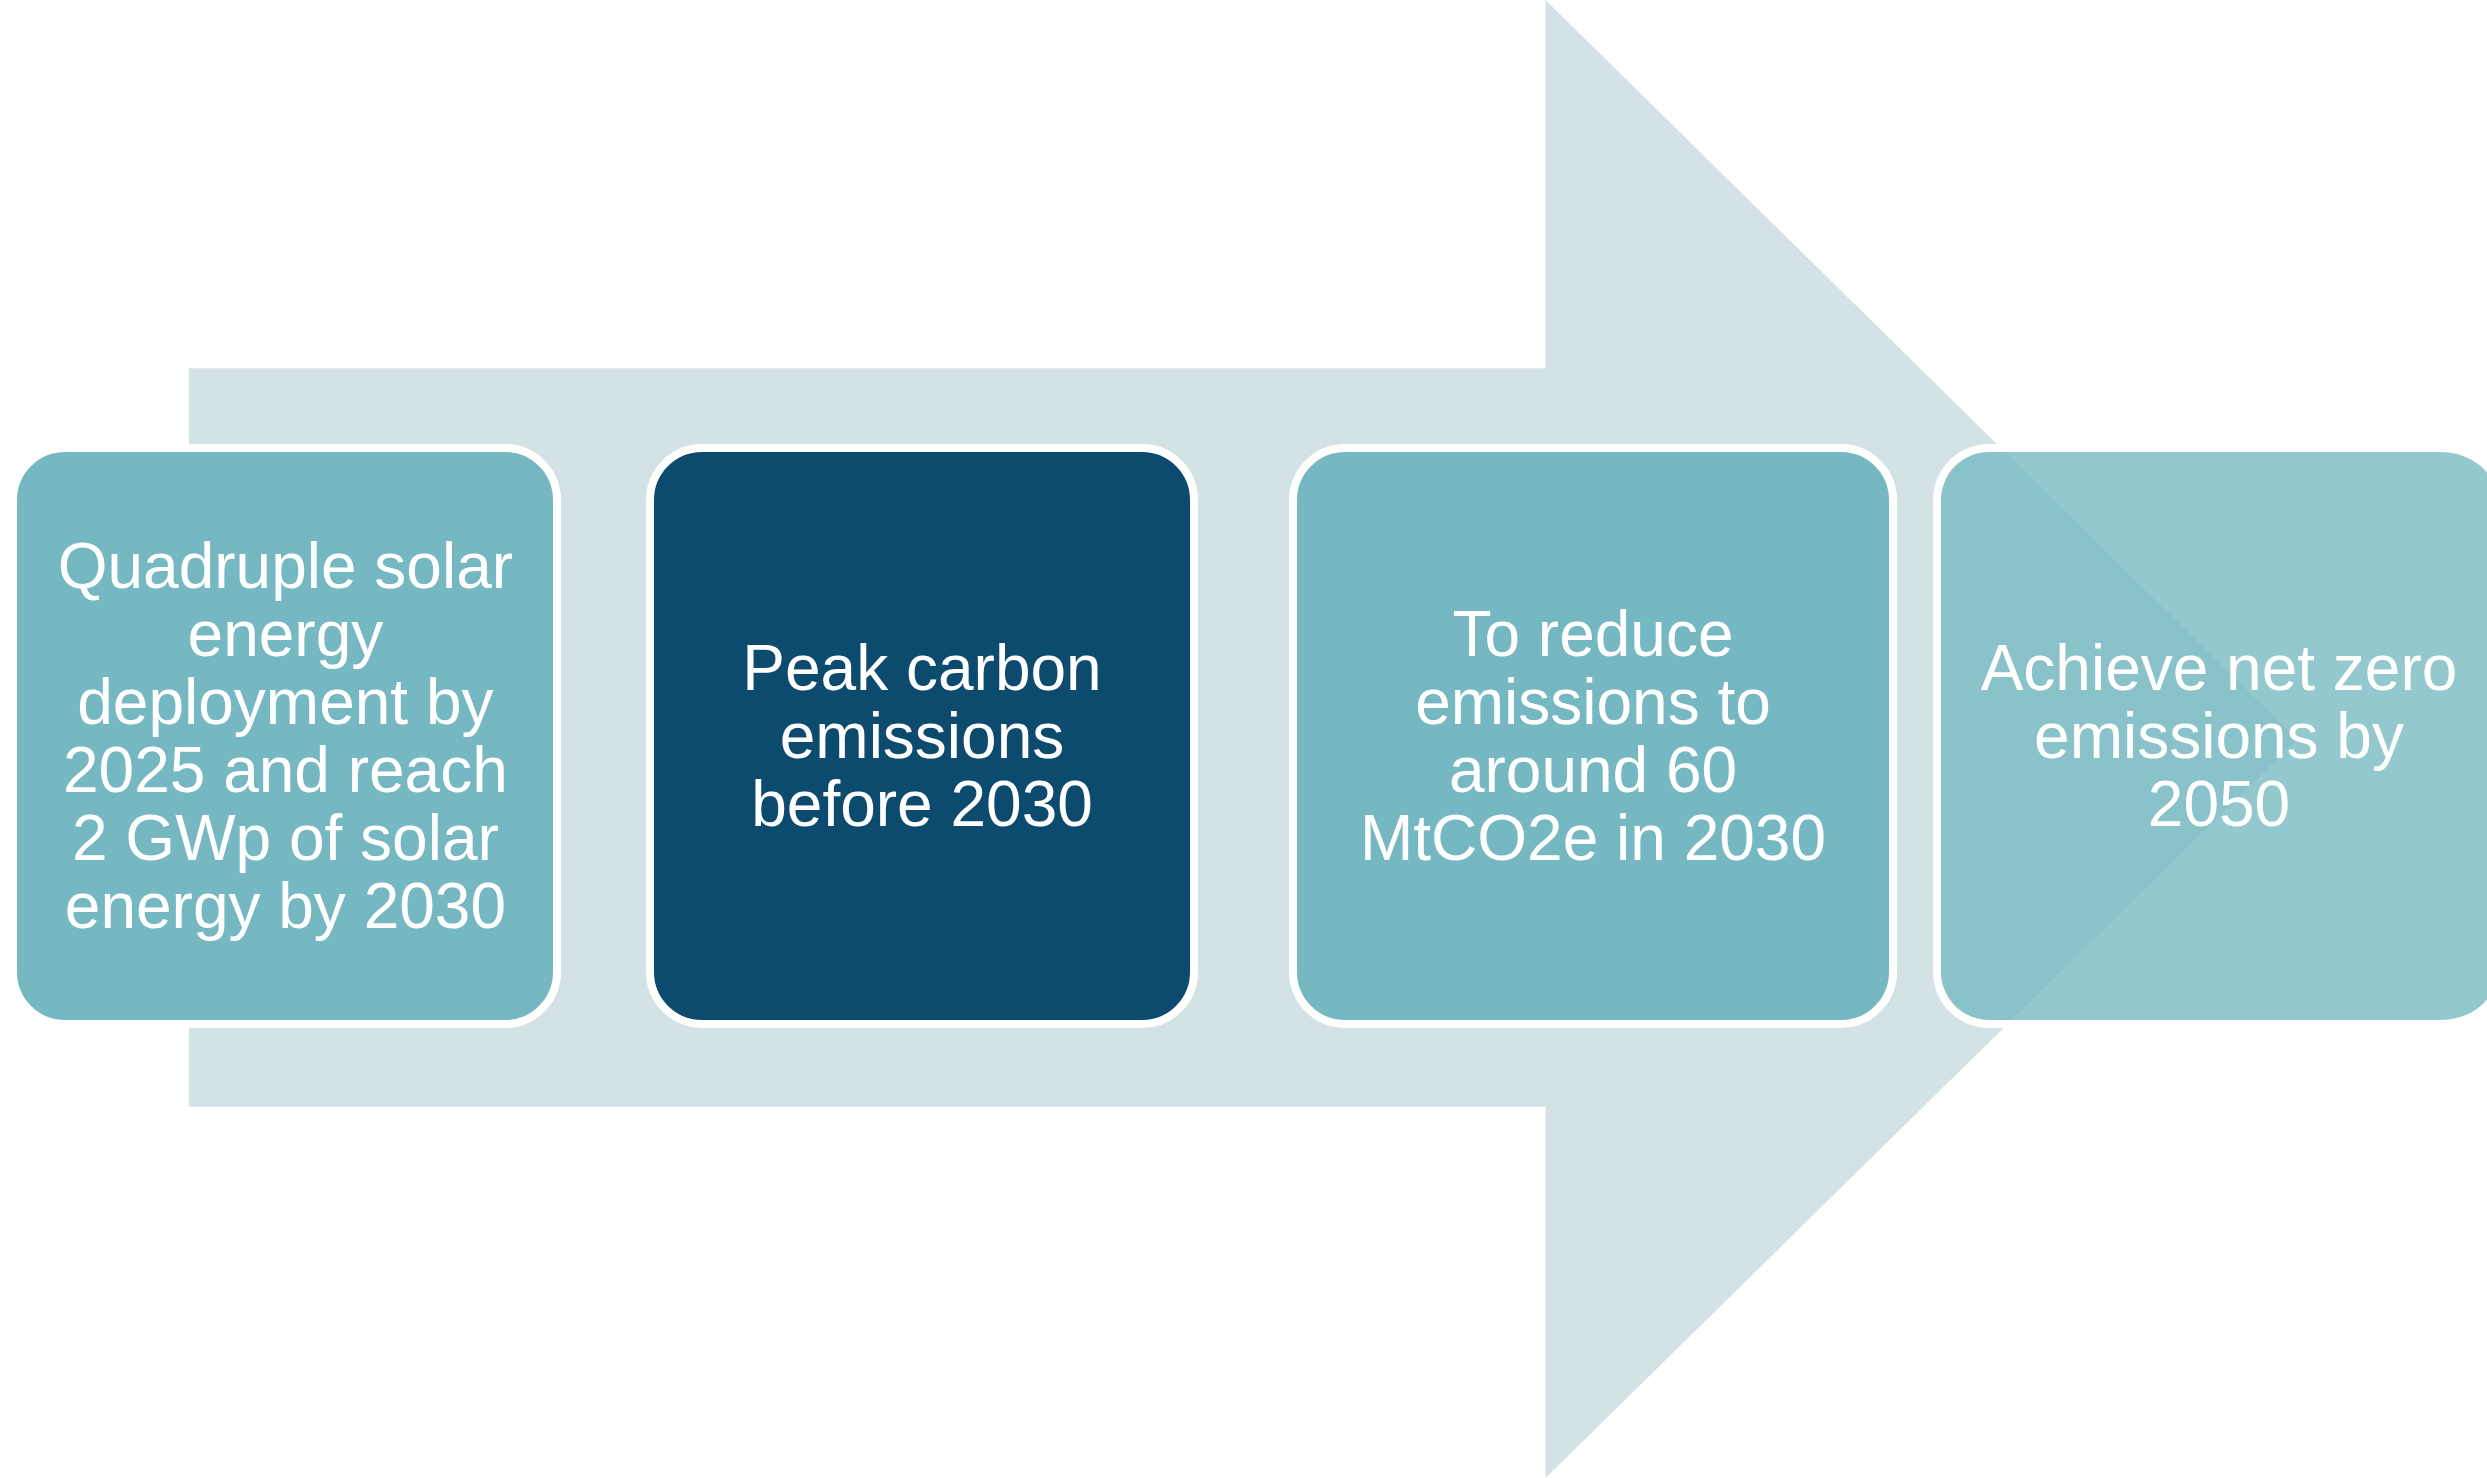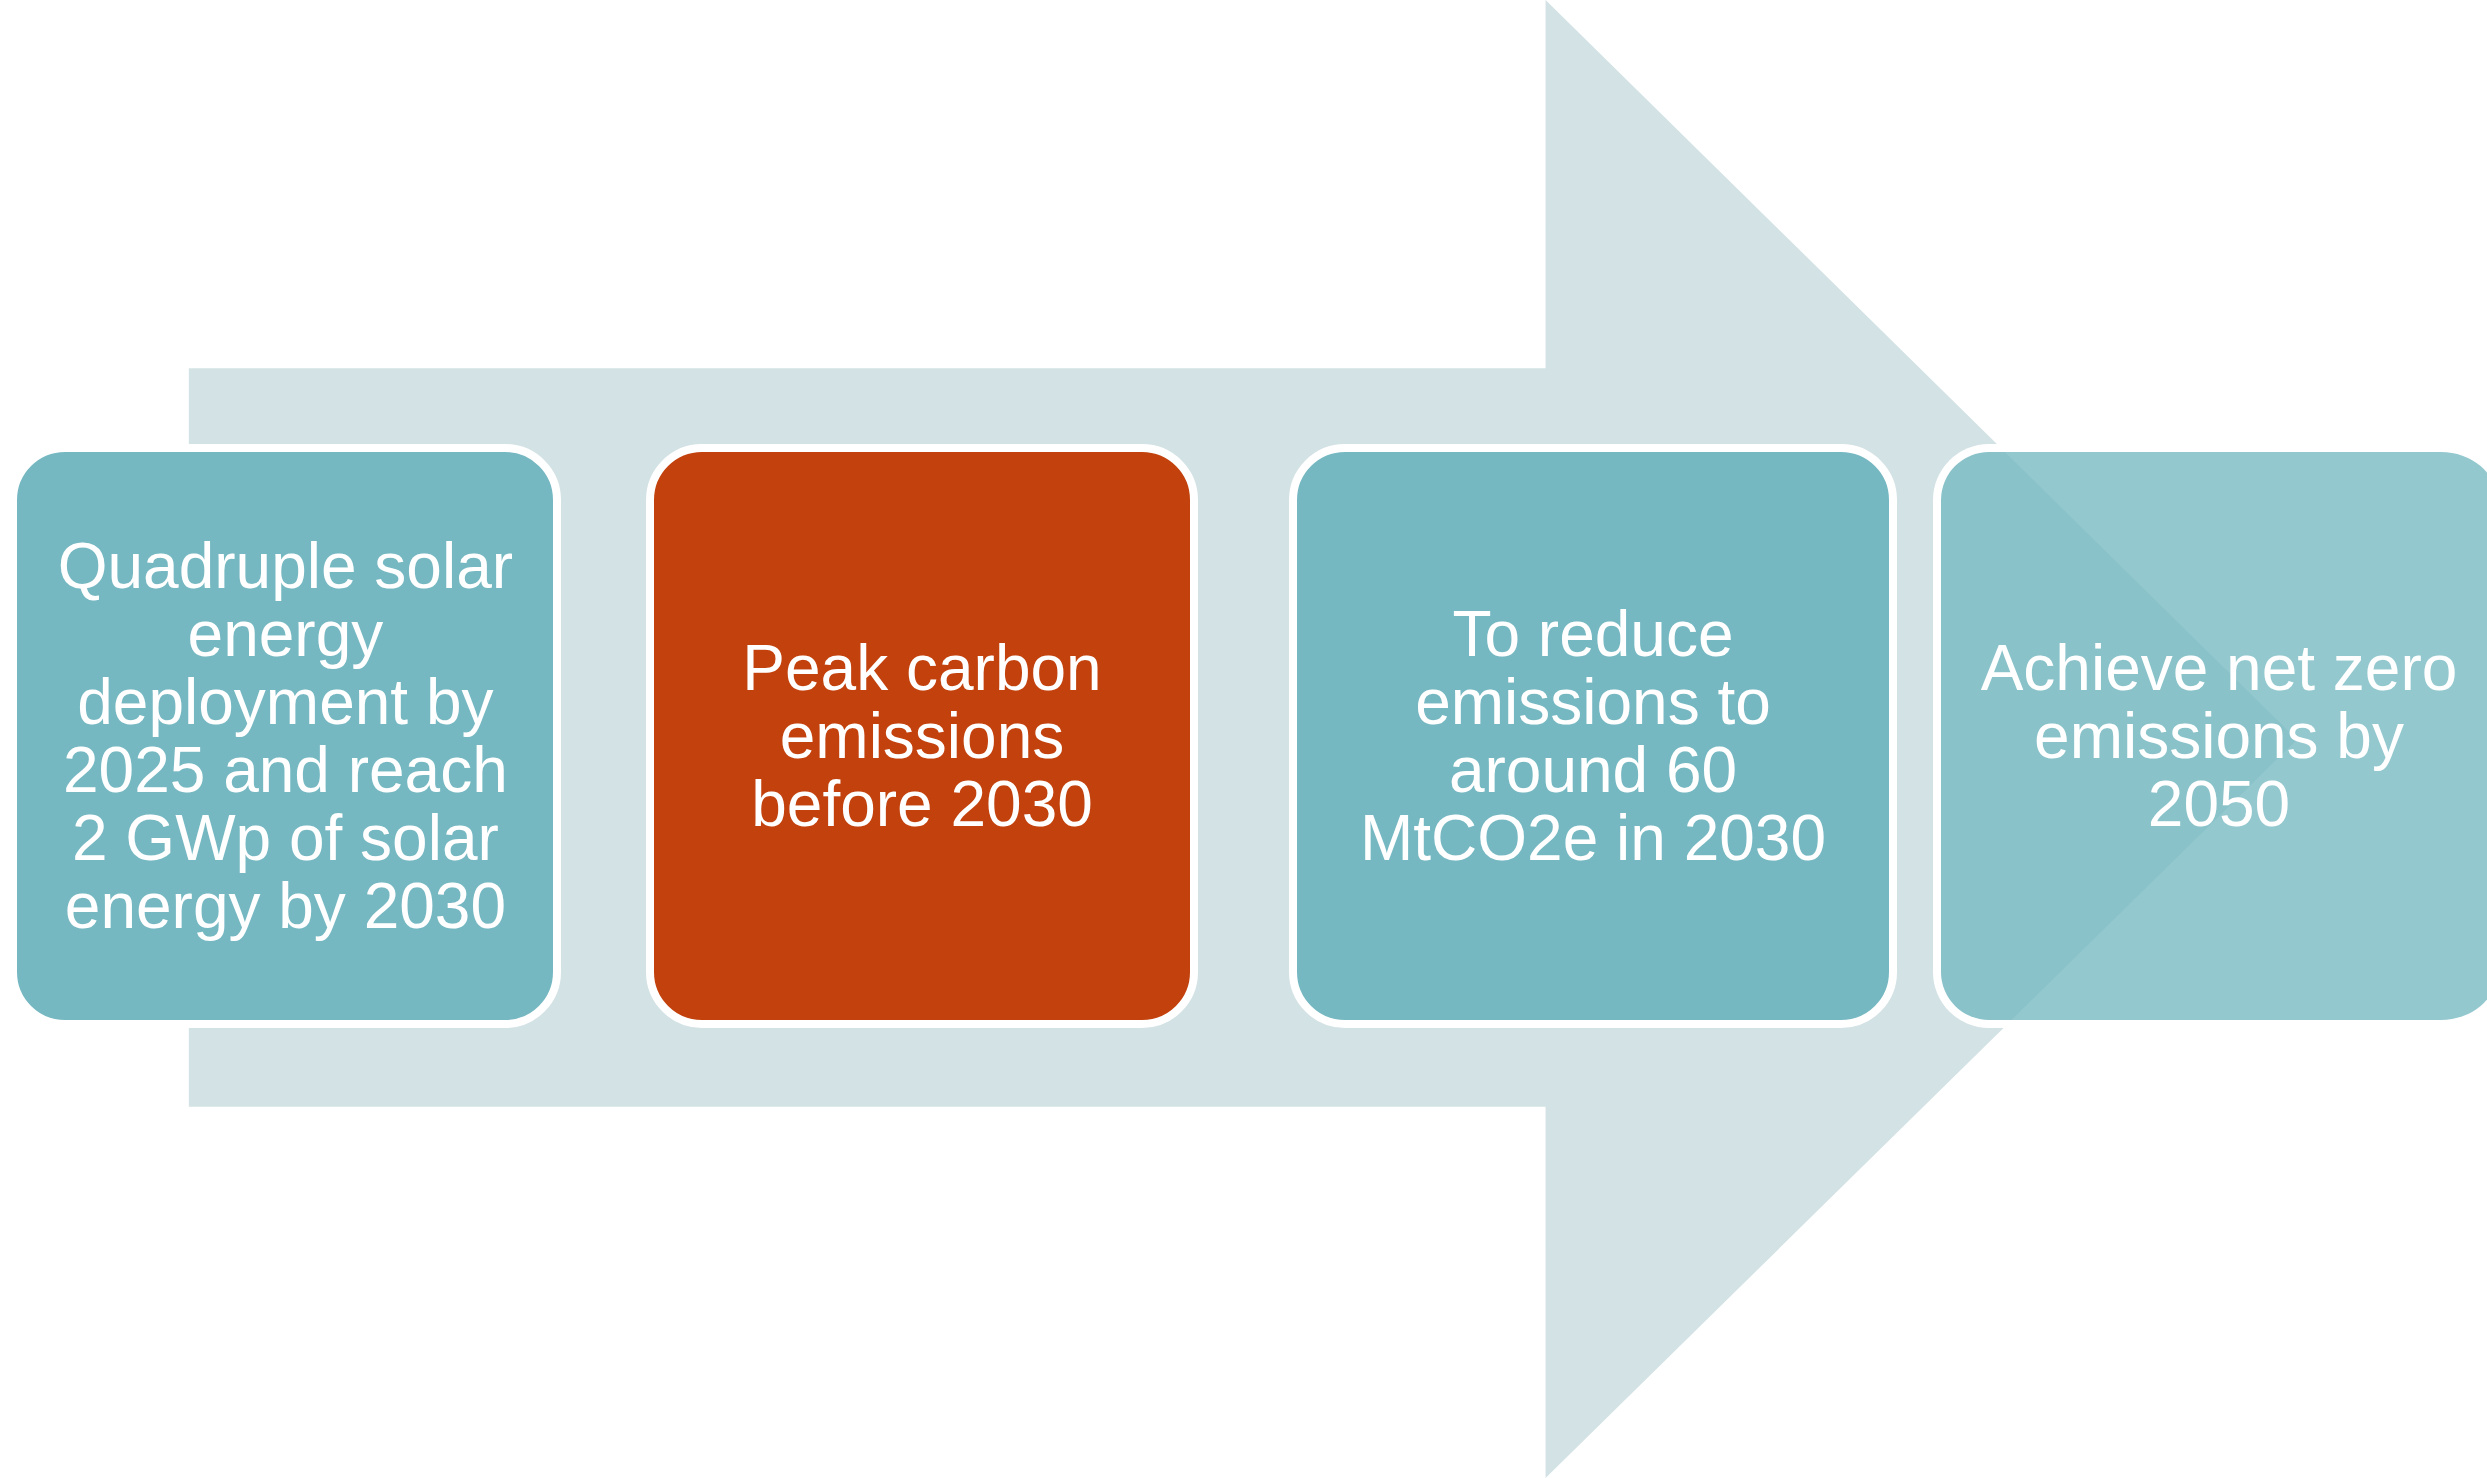--- a/index.html
+++ b/index.html
@@ -57,21 +57,21 @@
 <div id="stage">
 
   <svg id="arrow-layer" viewBox="0 0 2647 1573" preserveAspectRatio="none">
     <polygon points="201,392 1645,392 1645,0 2445,787 1645,1573 1645,1178 201,1178" fill="#d3e2e4"></polygon>
   </svg>
 
   <div class="process-box" id="box-1" style="background:#76b8c2;">
     <div class="box-label">Quadruple solar energy deployment by 2025 and reach 2 GWp of solar energy by 2030</div>
   </div>
 
-  <div class="process-box" id="box-2" style="background:#c2410c;">
+  <div class="process-box" id="box-2" style="background:#0c4a6e;">
     <div class="box-label">Peak carbon emissions before 2030</div>
   </div>
 
   <div class="process-box" id="box-3" style="background:#76b8c2;">
     <div class="box-label">To reduce emissions to around 60 MtCO2e in 2030</div>
   </div>
 
   <div class="process-box" id="box-4" style="background:rgba(118,184,194,0.78);">
     <div class="box-label">Achieve net zero emissions by 2050</div>
   </div>

